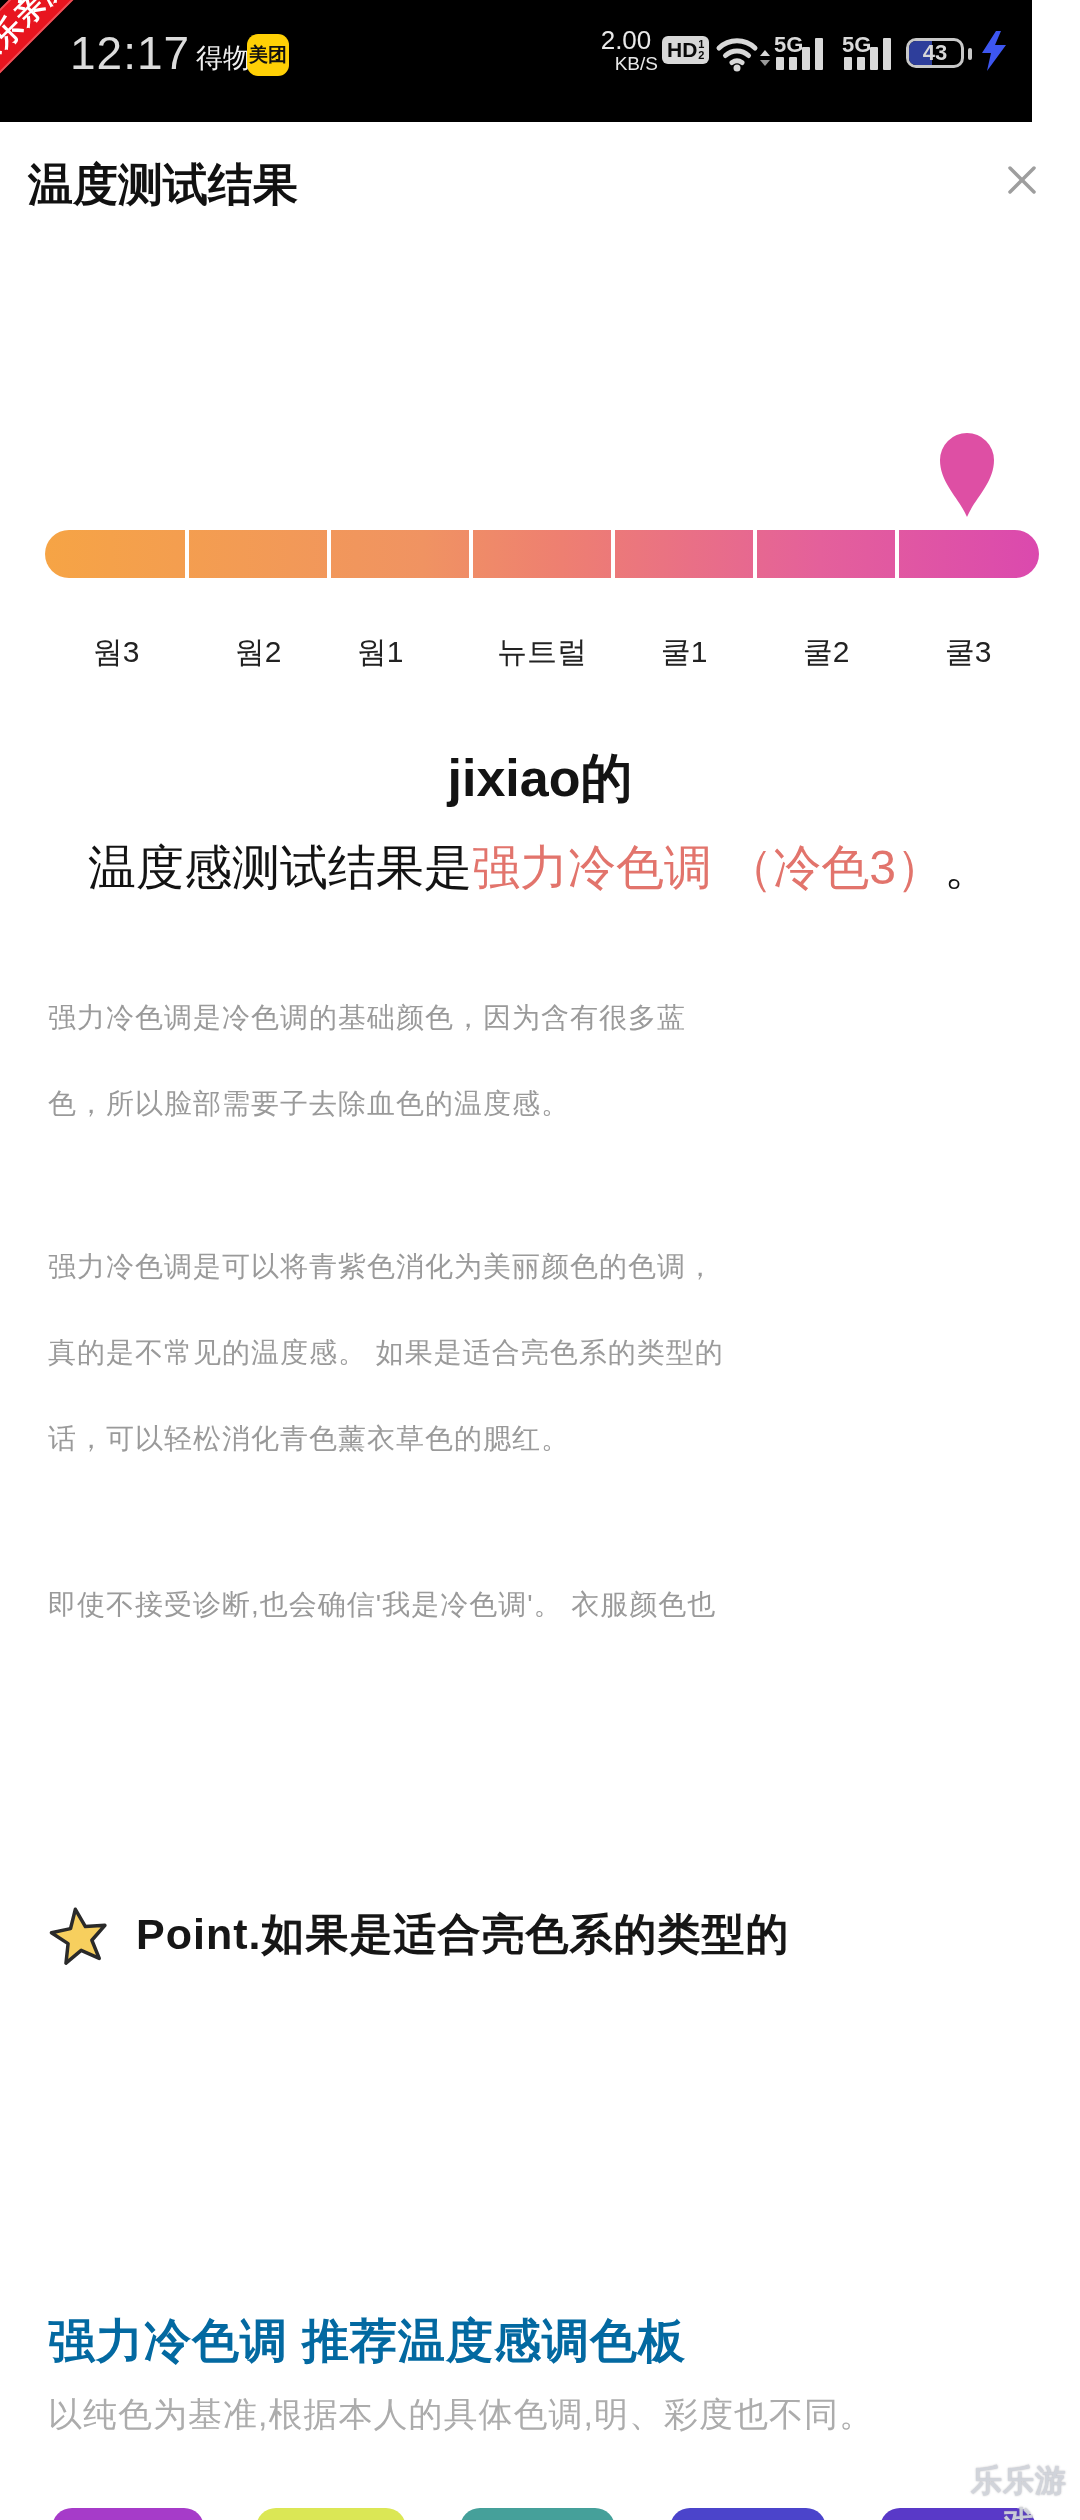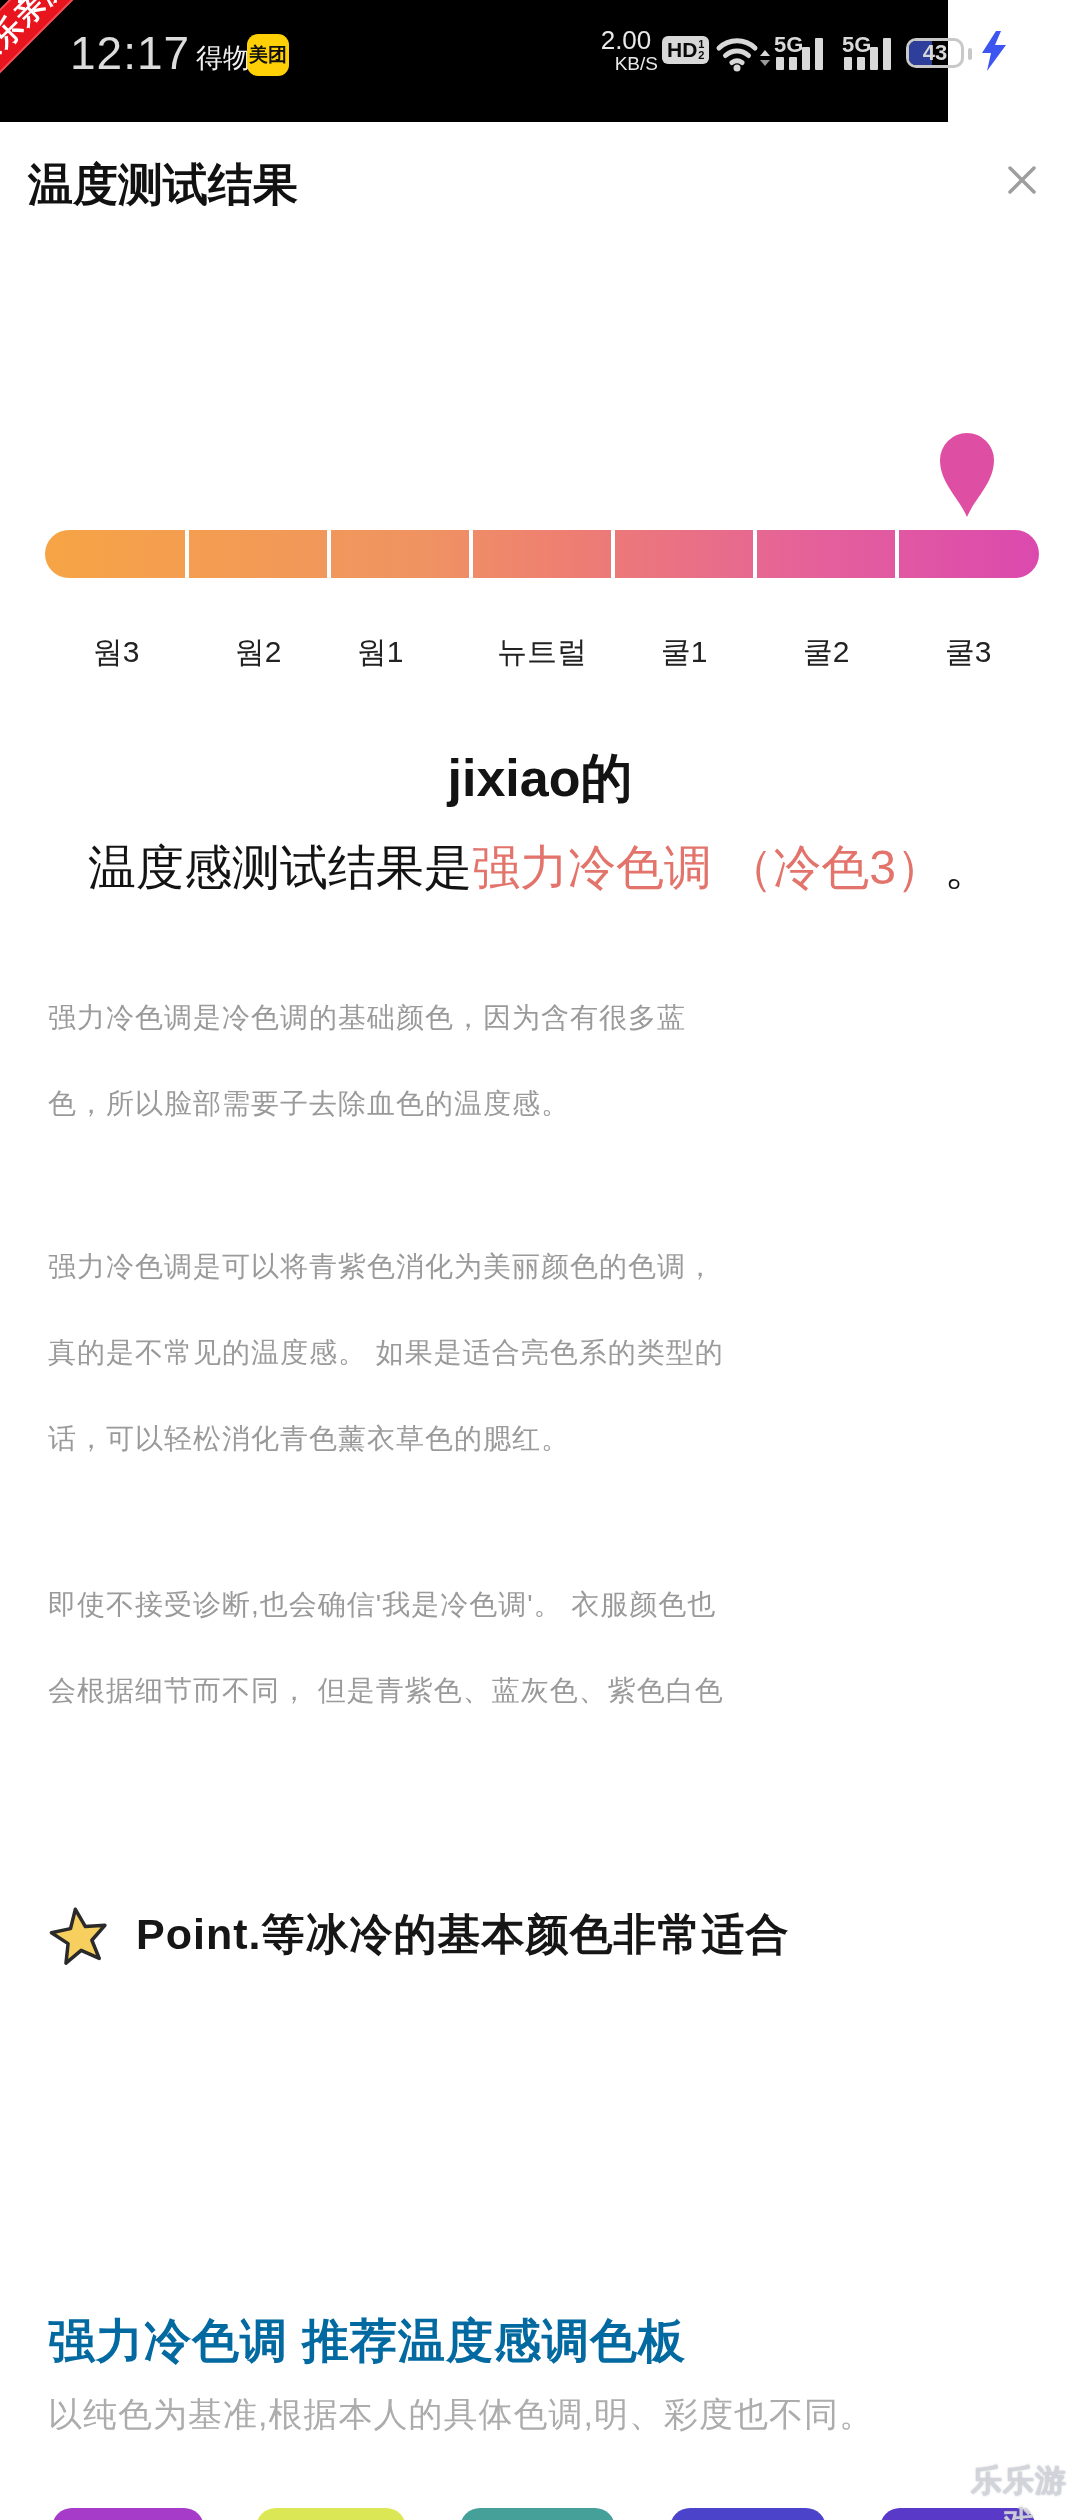--- a/index.html
+++ b/index.html
@@ -1,21 +1,21 @@
 <!DOCTYPE html>
 <html><head>
 <meta charset="utf-8">
 <style>
   * { margin:0; padding:0; box-sizing:border-box; }
   html,body { width:1080px; height:2520px; }
   body { position:relative; background:#ffffff; overflow:hidden;
          font-family:"Liberation Sans","DejaVu Sans",sans-serif; }
 
   
-  .statusbar { position:absolute; left:0; top:0; width:948px; height:122px; background:#000; }
+  .statusbar { position:absolute; left:0; top:0; width:1032px; height:122px; background:#000; }
   .time { position:absolute; left:70px; top:26px; font-size:46px; color:#DCDCDC; letter-spacing:1px; }
   .app-badge-text { position:absolute; left:196px; top:40px; font-size:27px; color:#F0F0F0; }
   .meituan { position:absolute; left:247px; top:34px; width:42px; height:42px; background:#FFD005;
              border-radius:11px; display:flex; align-items:center; justify-content:center;
              font-size:19px; font-weight:bold; color:#111; }
   .speed { position:absolute; left:594px; top:26px; width:64px; text-align:center; color:#E8E8E8; }
   .speed .val { font-size:26px; line-height:28px; }
   .speed .unit { font-size:19px; line-height:20px;text-align:right; }
   .hd-badge { position:absolute; left:662px; top:36px; height:28px; background:#D8D8D8; border-radius:6px;
               color:#0a0a0a; font-weight:bold; font-size:21px; padding:1px 5px; display:flex; align-items:center; }
@@ -175,28 +175,27 @@
   <div>强力冷色调是冷色调的基础颜色，因为含有很多蓝</div>
   <div>色，所以脸部需要子去除血色的温度感。</div>
 </div>
 <div class="para p2">
   <div>强力冷色调是可以将青紫色消化为美丽颜色的色调，</div>
   <div>真的是不常见的温度感。 如果是适合亮色系的类型的</div>
   <div>话，可以轻松消化青色薰衣草色的腮红。</div>
 </div>
 <div class="para p3">
   <div>即使不接受诊断,也会确信'我是冷色调'。 衣服颜色也</div>
-  <div>会根据细节而不同， 但是青紫色、蓝灰色、紫色白色</div>
 </div>
 
 <div class="point-row">
   <svg width="62" height="62" viewBox="0 0 62 62" style="transform:rotate(-8deg);">
     <path d="M31 5 L38.5 23.5 L58 25 L43 38 L47.8 57 L31 46.5 L14.2 57 L19 38 L4 25 L23.5 23.5 Z" fill="#F7CF5E" stroke="#2A2A2A" stroke-width="3.5" stroke-linejoin="round"></path>
   </svg>
-  <span class="point-text">Point.等冰冷的基本颜色非常适合</span>
+  <span class="point-text">Point.如果是适合亮色系的类型的</span>
 </div>
 
 <div class="palette-title">强力冷色调 推荐温度感调色板</div>
 <div class="palette-sub">以纯色为基准,根据本人的具体色调,明、彩度也不同。</div>
 <div class="swatch-row">
   <div class="swatch" style="left: 52px; width: 152px; background: rgb(166, 59, 201);"></div>
   <div class="swatch" style="left: 256px; width: 150px; background: rgb(219, 231, 85);"></div>
   <div class="swatch" style="left: 460px; width: 155px; background: rgb(69, 160, 154);"></div>
   <div class="swatch" style="left: 670px; width: 156px; background: rgb(75, 68, 203);"></div>
   <div class="swatch" style="left: 880px; width: 156px; background: rgb(89, 57, 200);"></div>

